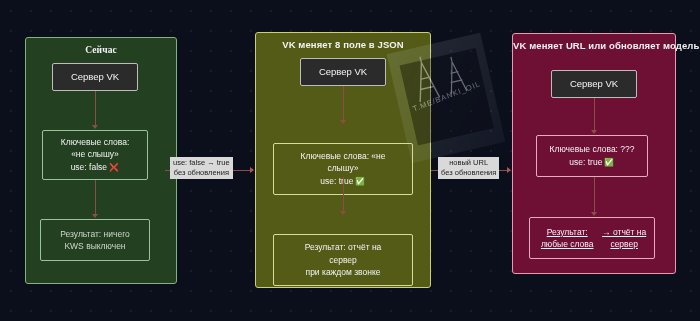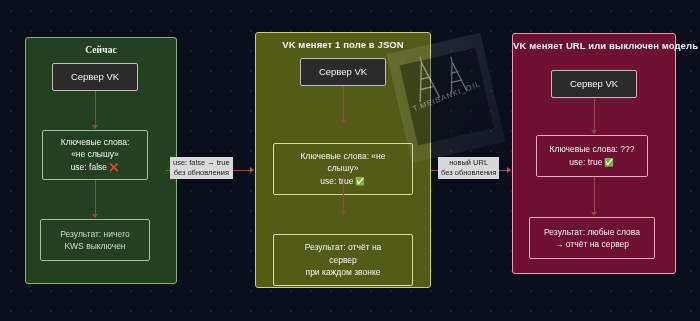--- a/index.html
+++ b/index.html
@@ -197,21 +197,21 @@
   </div>
 
   <div class="arrow-h" style="left:165px; top:170px; width:88px;"></div>
   <div class="arrow-head-right" style="left:250px; top:167px;"></div>
   <div class="edge-label" style="left:170px; top:157px;">
     <div>use: false → true</div>
     <div>без обновления</div>
   </div>
 
   <div class="panel" id="panel-json">
-    <div class="panel-title">VK меняет 1 поле в JSON</div>
+    <div class="panel-title">VK меняет 8 поле в JSON</div>
   </div>
 
   <div class="node node-server" style="left:300px; top:58px; width:86px; height:28px;">
     <span class="txt">Сервер VK</span>
   </div>
 
   <div class="arrow-v" style="left:343px; top:86px; height:36px;"></div>
   <div class="arrow-head-down" style="left:340px; top:120px;"></div>
 
   <div class="node node-open olive" style="left:273px; top:125px; width:140px; height:52px; flex-direction:column;">
@@ -233,42 +233,42 @@
   </div>
 
   <div class="arrow-h" style="left:431px; top:170px; width:79px;"></div>
   <div class="arrow-head-right" style="left:507px; top:167px;"></div>
   <div class="edge-label" style="left:438px; top:157px;">
     <div>новый URL</div>
     <div>без обновления</div>
   </div>
 
   <div class="panel" id="panel-url">
-    <div class="panel-title">VK меняет URL или выключен модель</div>
+    <div class="panel-title">VK меняет URL или обновляет модель</div>
   </div>
 
   <div class="node node-server" style="left:551px; top:70px; width:86px; height:28px;">
     <span class="txt">Сервер VK</span>
   </div>
 
   <div class="arrow-v" style="left:594px; top:98px; height:34px;"></div>
   <div class="arrow-head-down" style="left:591px; top:130px;"></div>
 
   <div class="node node-open crimson" style="left:536px; top:135px; width:112px; height:42px; flex-direction:column;">
     <span class="txt">Ключевые слова: ???</span>
     <span class="txt">
       <span>use: true</span>
       <span class="emoji">✅</span>
     </span>
   </div>
 
   <div class="arrow-v" style="left:594px; top:177px; height:37px;"></div>
   <div class="arrow-head-down" style="left:591px; top:212px;"></div>
 
-  <div class="node node-open crimson" style="left:529px; top:217px; width:126px; height:42px; flex-direction:column;">
+  <div class="node node-open crimson" style="left:529px; top:217px; width:126px; height:42px; flex-direction:row;text-decoration:underline;">
     <span class="txt">Результат: любые слова</span>
     <span class="txt">→ отчёт на сервер</span>
   </div>
 
   <div id="watermark">
     <div class="wm-sheet"></div>
     <div class="wm-block"></div>
     <svg id="wm-svg" width="70" height="48" viewBox="0 0 70 48">
       <path d="M8 46 L18 8 L28 46 M11 34 L25 34 M13 24 L23 24 M18 8 L18 2" stroke="#e8ecf3" stroke-width="1.4" fill="none"></path>
       <path d="M40 46 L48 14 L56 46 M42 34 L54 34 M44 25 L52 25 M48 14 L48 9" stroke="#e8ecf3" stroke-width="1.2" fill="none"></path>

